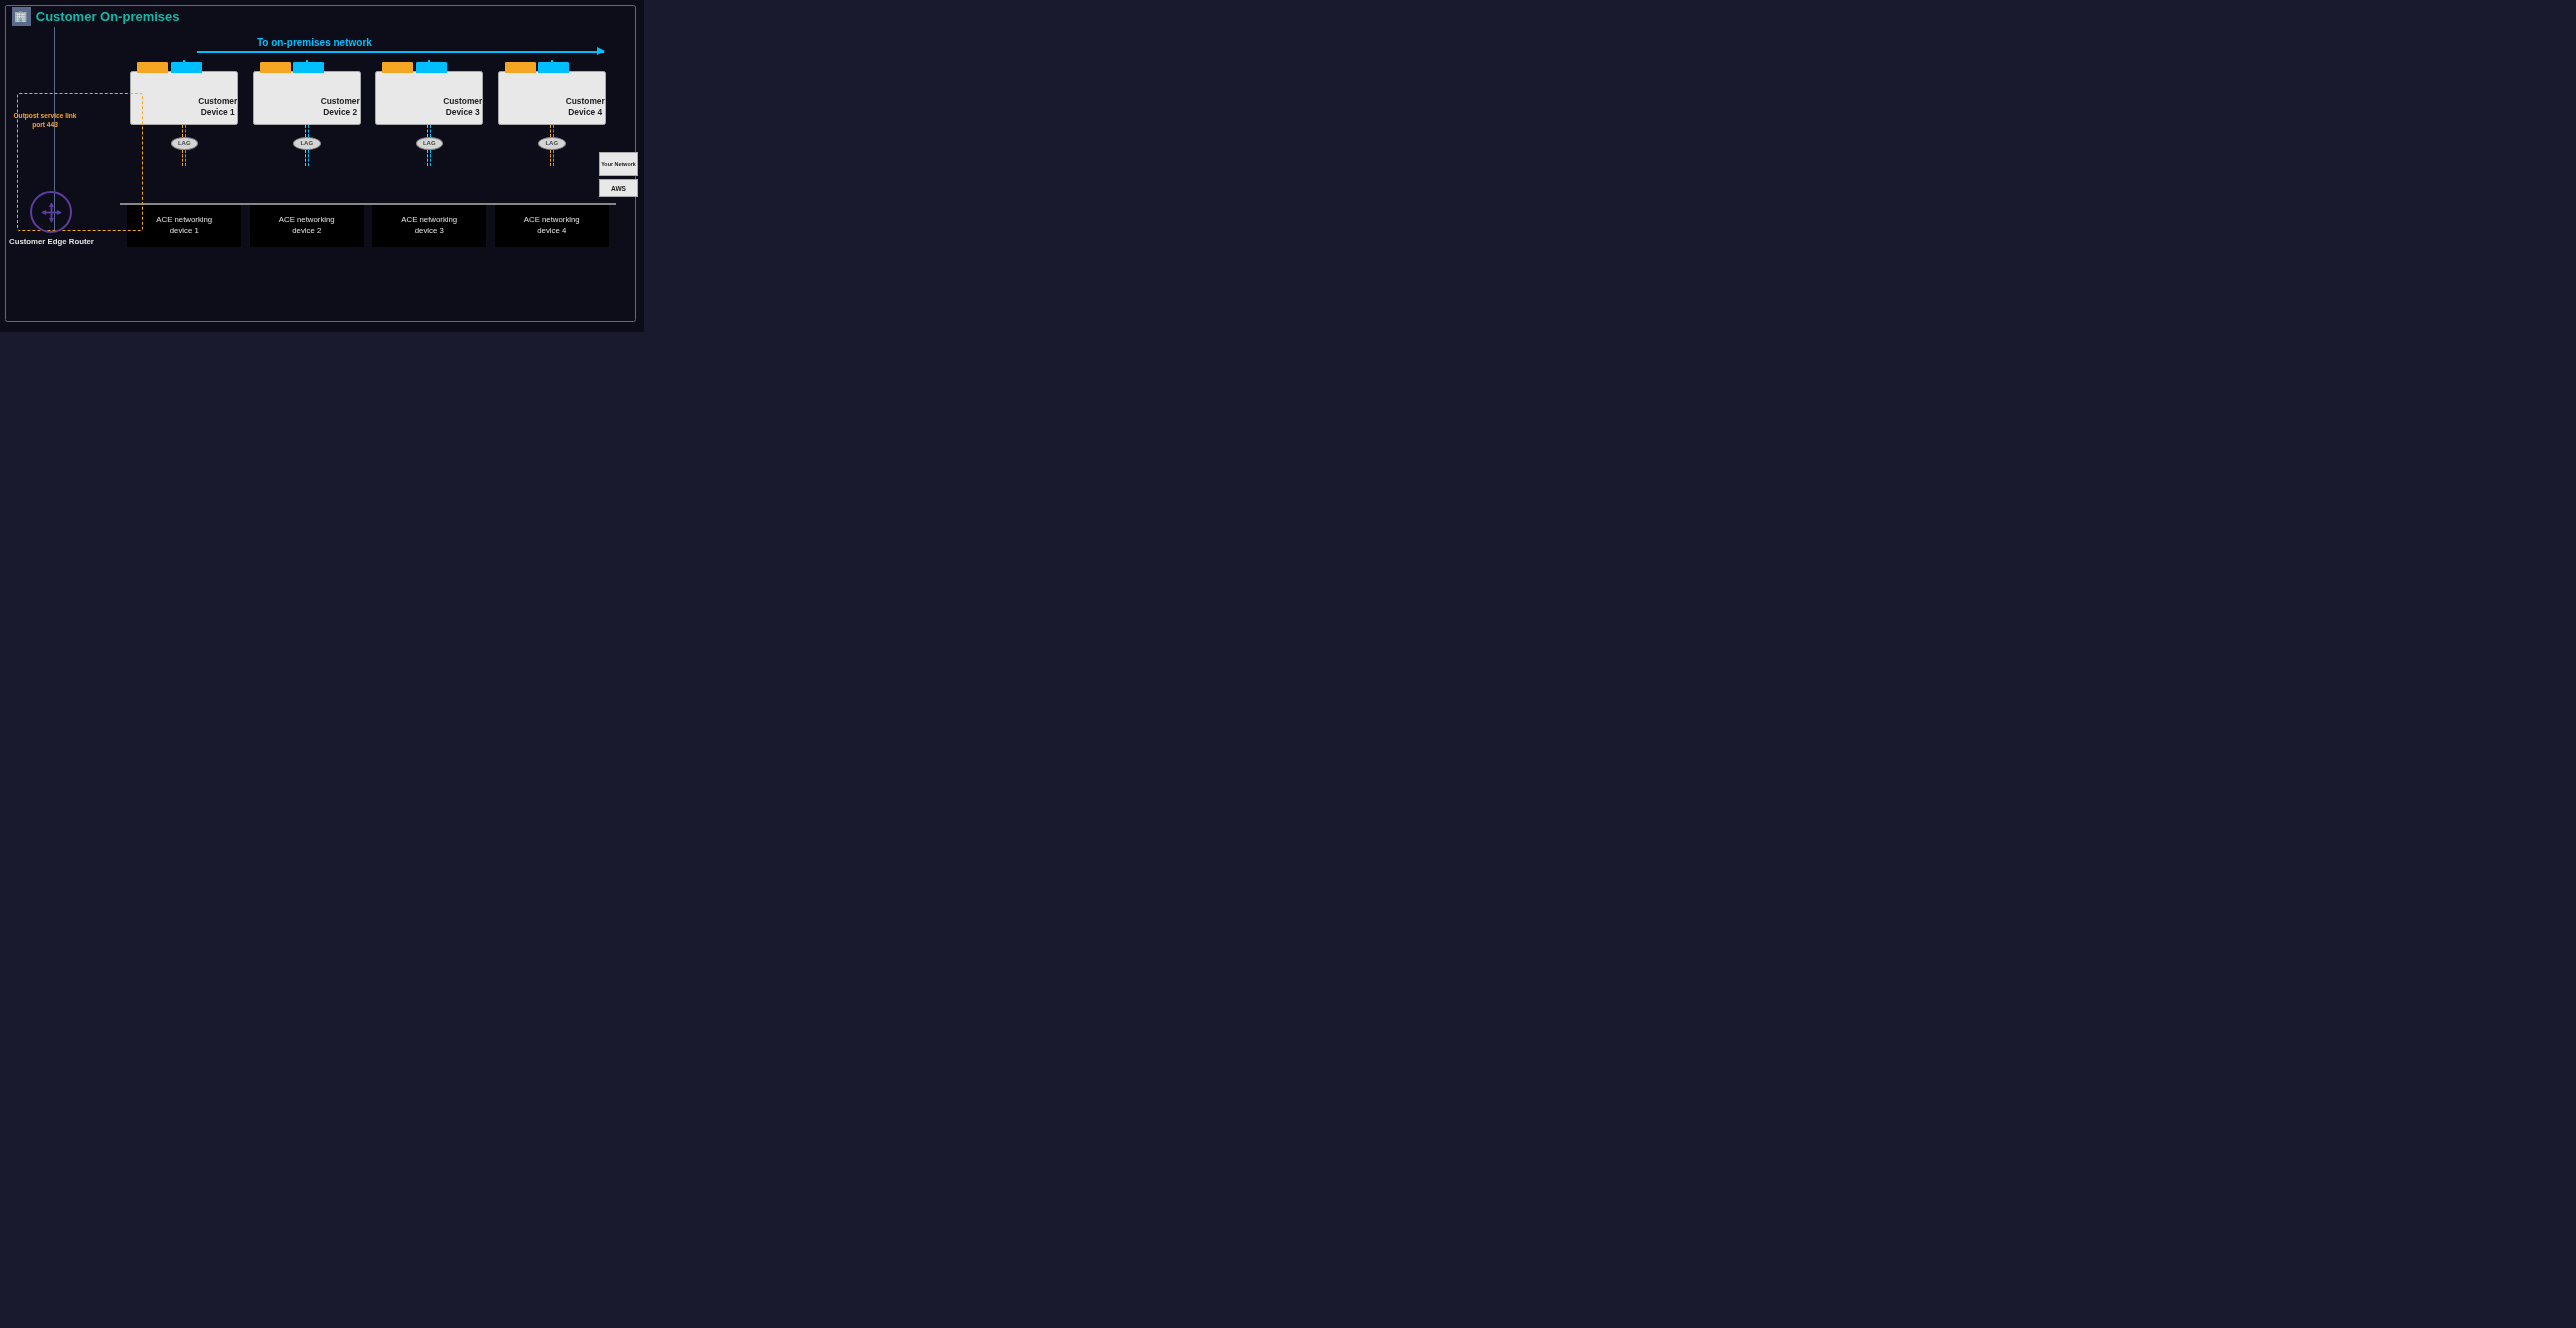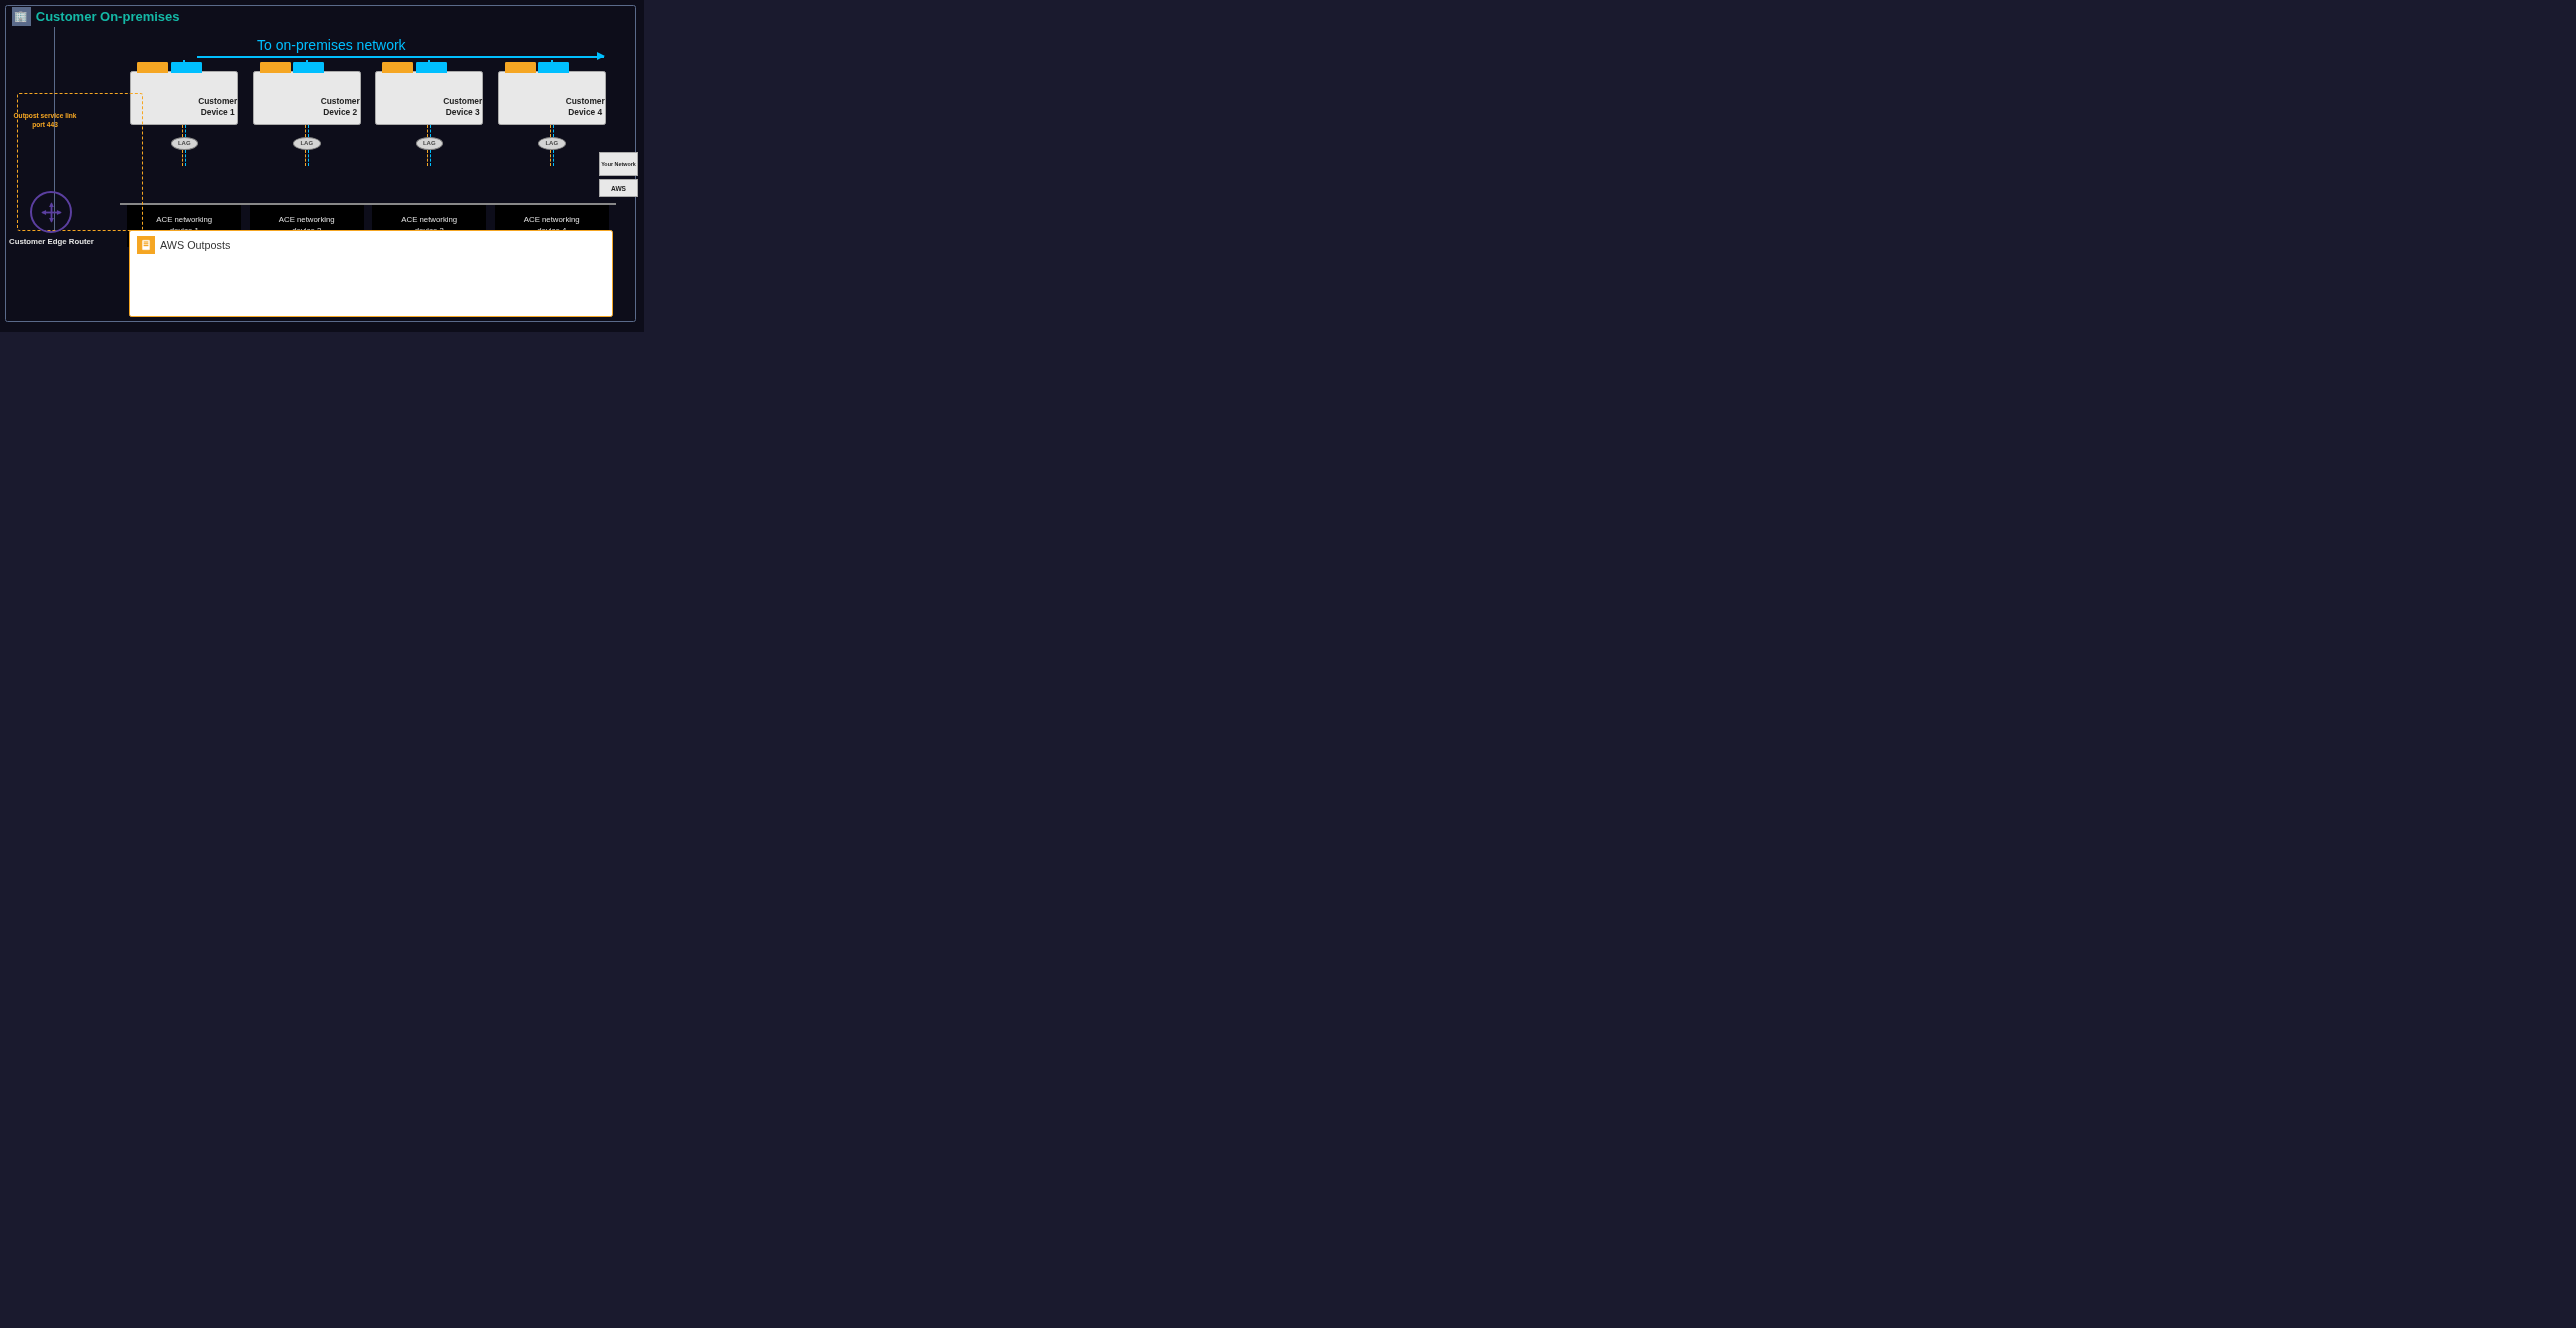--- a/index.html
+++ b/index.html
@@ -325,21 +325,21 @@
   <div class="customer-onprem-box"></div>
 
   <div class="onprem-header">
     <div class="onprem-icon">🏢</div>
     <span class="onprem-title">Customer On-premises</span>
   </div>
 
   <div class="left-border-line"></div>
 
   <div style="position:absolute; top:37px; left:197px;">
-    <div style="color:#00bfff; font-size:14px; font-weight:normal; margin-bottom:3px; margin-left:60px;">To on-premises network</div>
+    <div style="color:#00bfff; font-size:10px; font-weight:bold; margin-bottom:3px; margin-left:60px;">To on-premises network</div>
     <div style="width:407px; height:1.8px; background:#00bfff; position:relative;">
       <div style="position:absolute; right:-1.2px; top:-4.2px; width:0; height:0; border-left:8.4px solid #00bfff; border-top:4.8px solid transparent; border-bottom:4.8px solid transparent;"></div>
     </div>
   </div>
 
   <div class="devices-row">
 
     <div class="device-column">
 
       <div style="width:1.8px; height:10.8px; background:#00bfff; margin-bottom:0;"></div>
@@ -464,28 +464,15 @@
         <polygon points="19,2 15,10 23,10" fill="#5b3fa0"></polygon>
         <polygon points="19,36 15,28 23,28" fill="#5b3fa0"></polygon>
         <polygon points="2,19 10,15 10,23" fill="#5b3fa0"></polygon>
         <polygon points="36,19 28,15 28,23" fill="#5b3fa0"></polygon>
       </svg>
     </div>
     <span class="router-label">Customer
 Edge Router</span>
   </div>
 
-  <div class="aws-outposts-box">
-    <div class="aws-outposts-header">
-      <div class="outposts-icon-box">
-        <svg width="12" height="12" viewBox="0 0 20 20">
-          <rect x="4" y="2" width="12" height="16" rx="1" fill="white" stroke="white" stroke-width="0.5"></rect>
-          <rect x="6" y="4" width="8" height="2" fill="#f5a623"></rect>
-          <rect x="6" y="7" width="8" height="2" fill="#f5a623"></rect>
-          <rect x="6" y="10" width="8" height="2" fill="#f5a623"></rect>
-        </svg>
-      </div>
-      <span class="aws-outposts-title">AWS Outposts</span>
-    </div>
-  </div>
 
 </div>
 
 
 </body></html>

